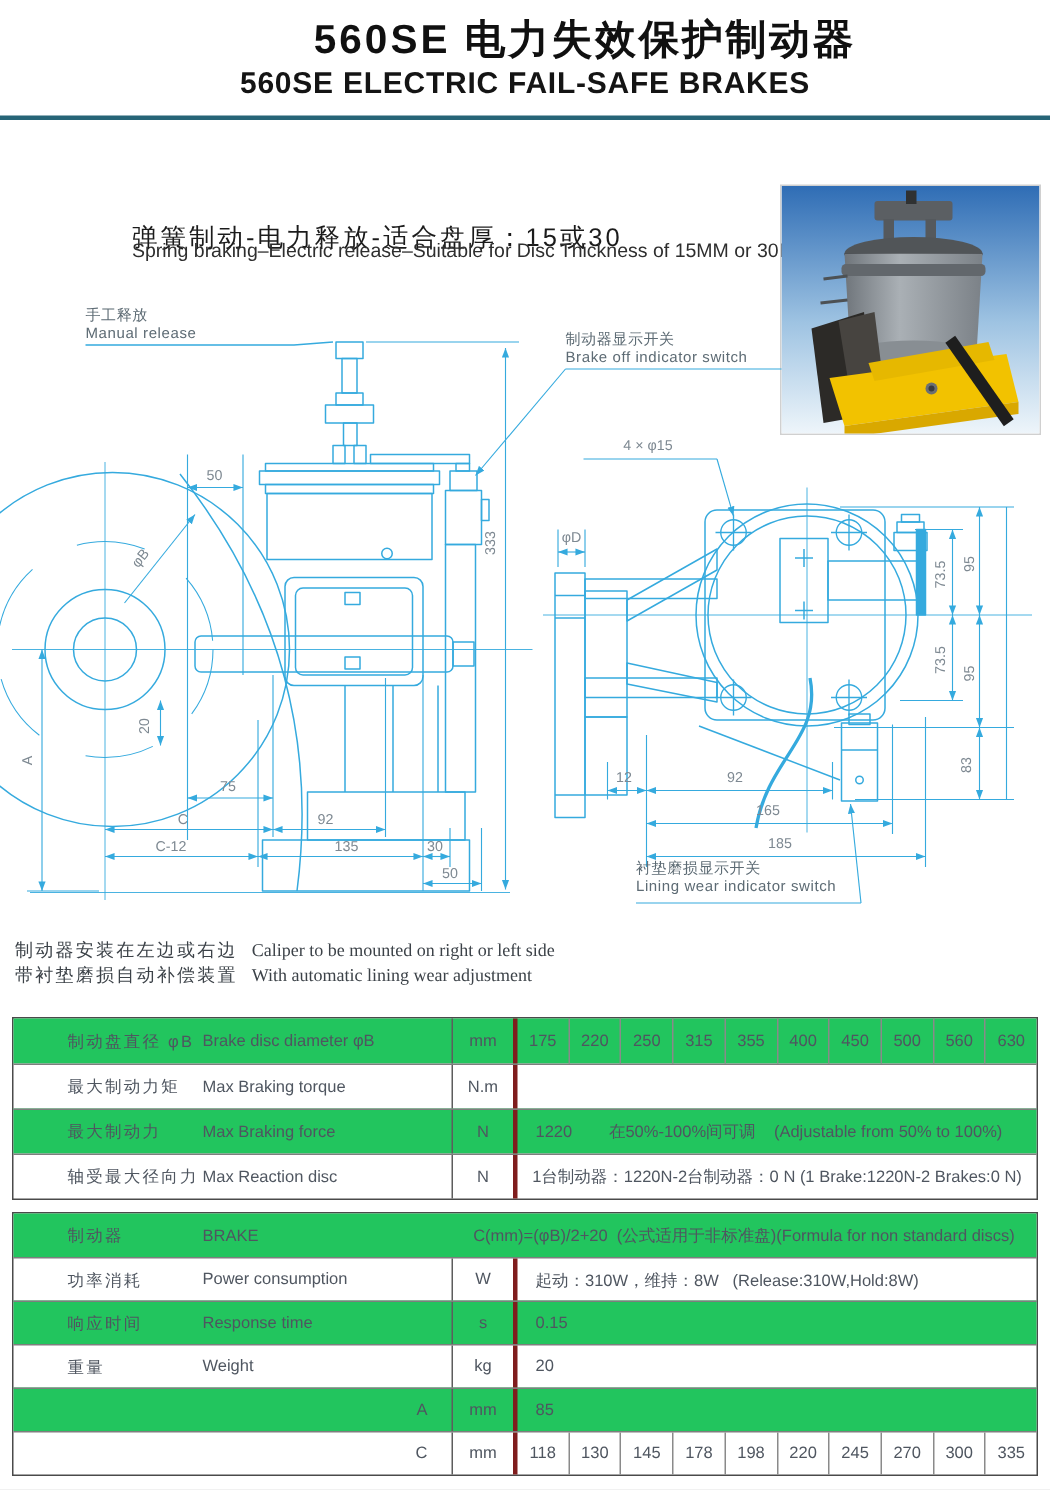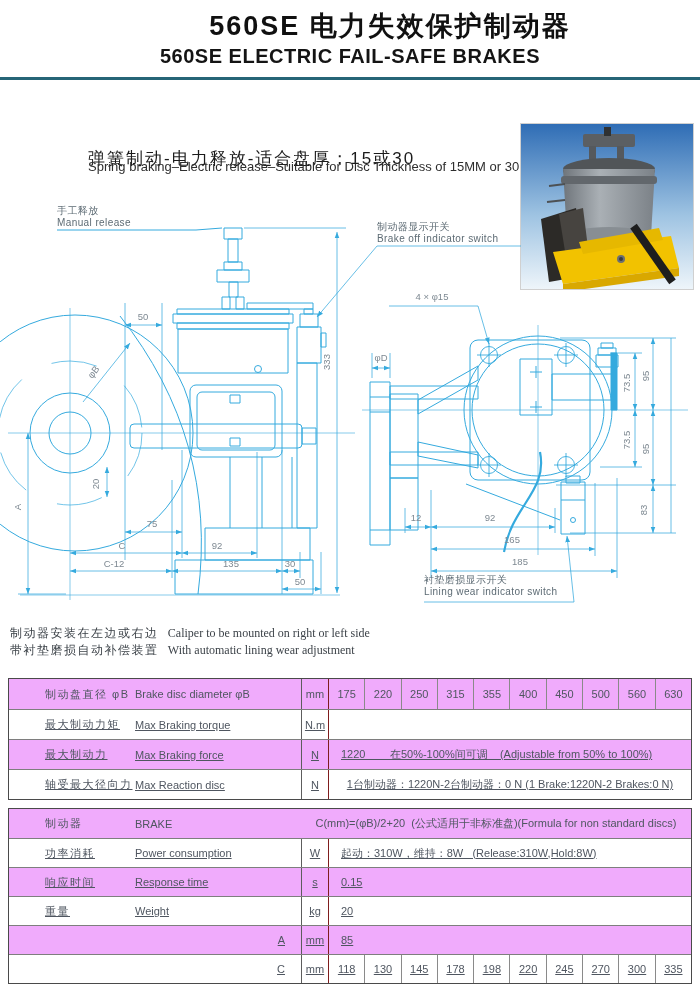--- a/index.html
+++ b/index.html
@@ -21,27 +21,27 @@
   .callout{position:absolute;font-size:10px;line-height:12px;color:#5d6b74;letter-spacing:0.4px;white-space:nowrap;}
   
   .notes{position:absolute;top:625px;left:10px;font-size:12px;line-height:17px;color:#3c4248;}
   .notes .zh{letter-spacing:1.5px;}
   .notes .en{font-family:"Liberation Serif",serif;margin-left:6px;}
   
   #spec-table{position:absolute;left:8px;top:678px;width:684px;font-size:11px;color:#4f5660;}
   .sect{border:1px solid #4a4a4a;}
   .sect1{margin-bottom:8px;}
   .row{display:flex;align-items:stretch;box-sizing:border-box;}
-  .row+.row{border-top:1px solid #7e7e7e;text-decoration:underline;}
+  .row+.row{border-top:1px solid #7e7e7e;}
   .h31{height:30px;} .h30{height:29px;}
-  .blue{background:#f0abfc;}
+  .blue{background:#22c55e;}
   .cell-label{width:292px;box-sizing:border-box;display:flex;align-items:center;padding-left:36px;}
   .cell-label.right{justify-content:flex-end;padding-right:16px;padding-left:0;}
   .cell-label .zh{width:90px;letter-spacing:1.5px;flex:none;}
-  .cell-unit{width:28px;flex:none;border-left:1px solid #5d5d5d;border-right:1px solid #7f1d1d;
+  .cell-unit{width:44px;flex:none;border-left:1px solid #5d5d5d;border-right:3px solid #7f1d1d;
              display:flex;align-items:center;justify-content:center;box-sizing:border-box;}
   .cell-values{flex:1;display:flex;}
   .vcell{flex:1;display:flex;align-items:center;justify-content:center;border-left:1px solid #8a8a8a;}
   .vcell:first-child{border-left:none;}
   .cell-span{flex:1;display:flex;align-items:center;padding-left:12px;white-space:pre;}
   .cell-span.center{justify-content:center;padding-left:0;}
   .cell-wide{flex:1;display:flex;align-items:center;justify-content:center;white-space:pre;}
 </style>
 </head>
 <body>

